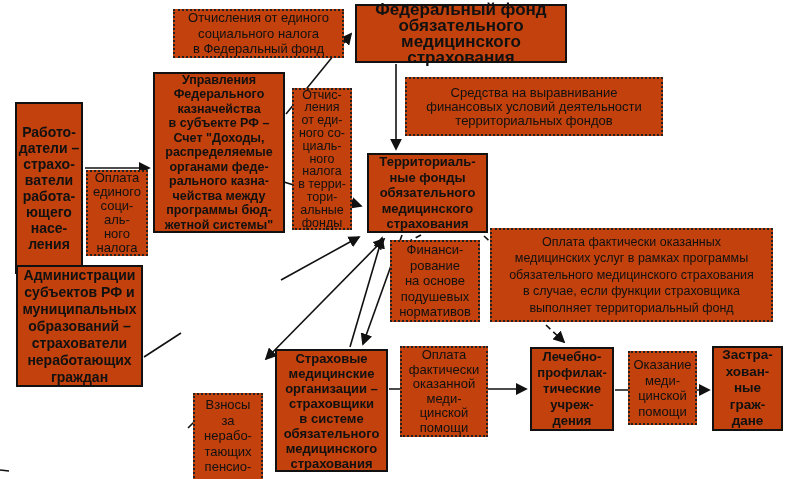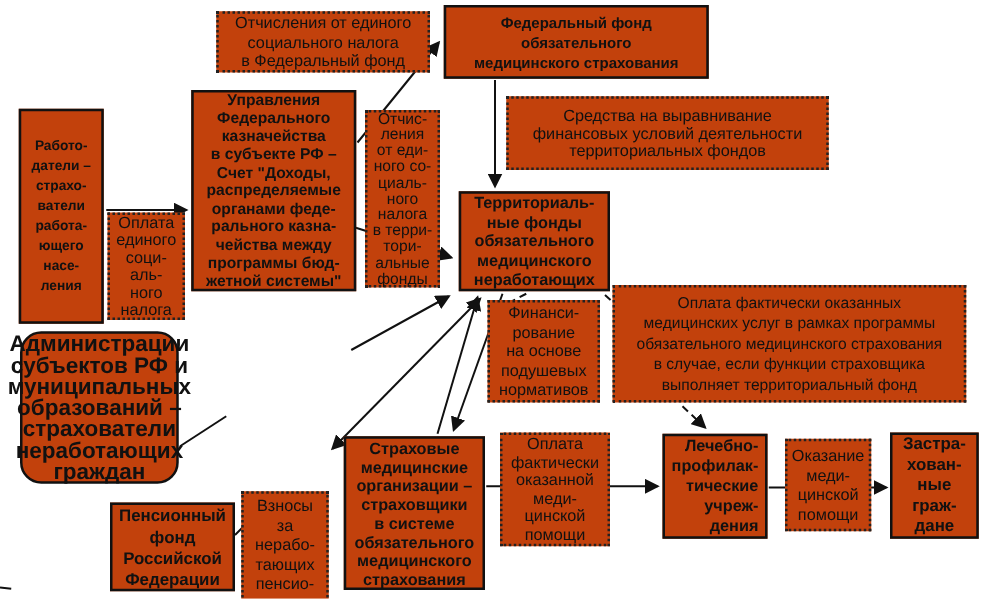--- a/index.html
+++ b/index.html
@@ -10,28 +10,28 @@
   #arrows{position:absolute;left:0;top:0;z-index:1;}
   .node,.lbl{
     position:absolute;z-index:2;box-sizing:border-box;background:#c2410c;
     display:flex;align-items:center;justify-content:center;text-align:center;
     white-space:pre-line;
   }
   .node{border:2px solid #111;font-weight:bold;}
   .lbl{border:2px dotted #222;font-weight:normal;}
 
   
-  #n-employers{left:15px;top:87px;width:68px;height:172px;font-size:11px;line-height:16px;}
+  #n-employers{left:15px;top:102px;width:68px;height:172px;font-size:14px;line-height:16px;}
   #n-treasury{left:153px;top:72px;width:132px;height:161px;font-size:12.5px;line-height:14.5px;}
-  #n-federal{left:355px;top:4px;width:212px;height:59px;font-size:12px;line-height:16px;}
+  #n-federal{left:355px;top:4px;width:212px;height:59px;font-size:17px;line-height:16px;}
   #n-territorial{left:367px;top:153px;width:121px;height:80px;font-size:13px;line-height:15.5px;}
-  #n-admins{left:16px;top:265px;width:127px;height:122px;font-size:18px;line-height:17px;border-radius:17px;}
+  #n-admins{left:16px;top:265px;width:127px;height:122px;font-size:14px;line-height:17px;}
   #n-pension{left:88px;top:402px;width:100px;height:71px;font-size:13.5px;line-height:17px;}
   #n-insorgs{left:275px;top:349px;width:113px;height:123px;font-size:13px;line-height:15px;}
-  #n-medinst{left:530px;top:347px;width:84px;height:84px;font-size:13px;line-height:16px;text-align:right;}
+  #n-medinst{left:530px;top:347px;width:84px;height:84px;font-size:13px;line-height:16px;}
   #n-insured{left:712px;top:346px;width:71px;height:85px;font-size:13.5px;line-height:16.5px;}
 
   
   #l-esn-fed{left:173px;top:9px;width:171px;height:49px;font-size:13px;line-height:15.5px;}
   #l-esn-pay{left:86px;top:170px;width:62px;height:86px;font-size:13px;line-height:14px;}
   #l-esn-terr{left:292px;top:88px;width:60px;height:142px;font-size:12.5px;line-height:12.8px;}
   #l-equal{left:405px;top:77px;width:258px;height:59px;font-size:13px;line-height:14px;}
   #l-capita{left:390px;top:240px;width:90px;height:82px;font-size:13px;line-height:15.5px;}
   #l-program{left:490px;top:228px;width:283px;height:94px;font-size:12.5px;line-height:16.5px;}
   #l-nonwork{left:145px;top:262px;width:137px;height:76px;font-size:13px;line-height:15px;}
@@ -89,32 +89,28 @@
 чейства между
 программы бюд-
 жетной системы"</div>
   <div class="node" id="n-federal">Федеральный фонд
 обязательного
 медицинского страхования</div>
   <div class="node" id="n-territorial">Территориаль-
 ные фонды
 обязательного
 медицинского
-неработающих</div>
+страхования</div>
   <div class="node" id="n-admins">Администрации
 субъектов РФ и
 муниципальных
 образований –
 страхователи
 неработающих
 граждан</div>
-  <div class="node" id="n-pension">Пенсионный
-фонд
-Российской
-Федерации</div>
   <div class="node" id="n-insorgs">Страховые
 медицинские
 организации –
 страховщики
 в системе
 обязательного
 медицинского
 страхования</div>
   <div class="node" id="n-medinst">Лечебно-
 профилак-

